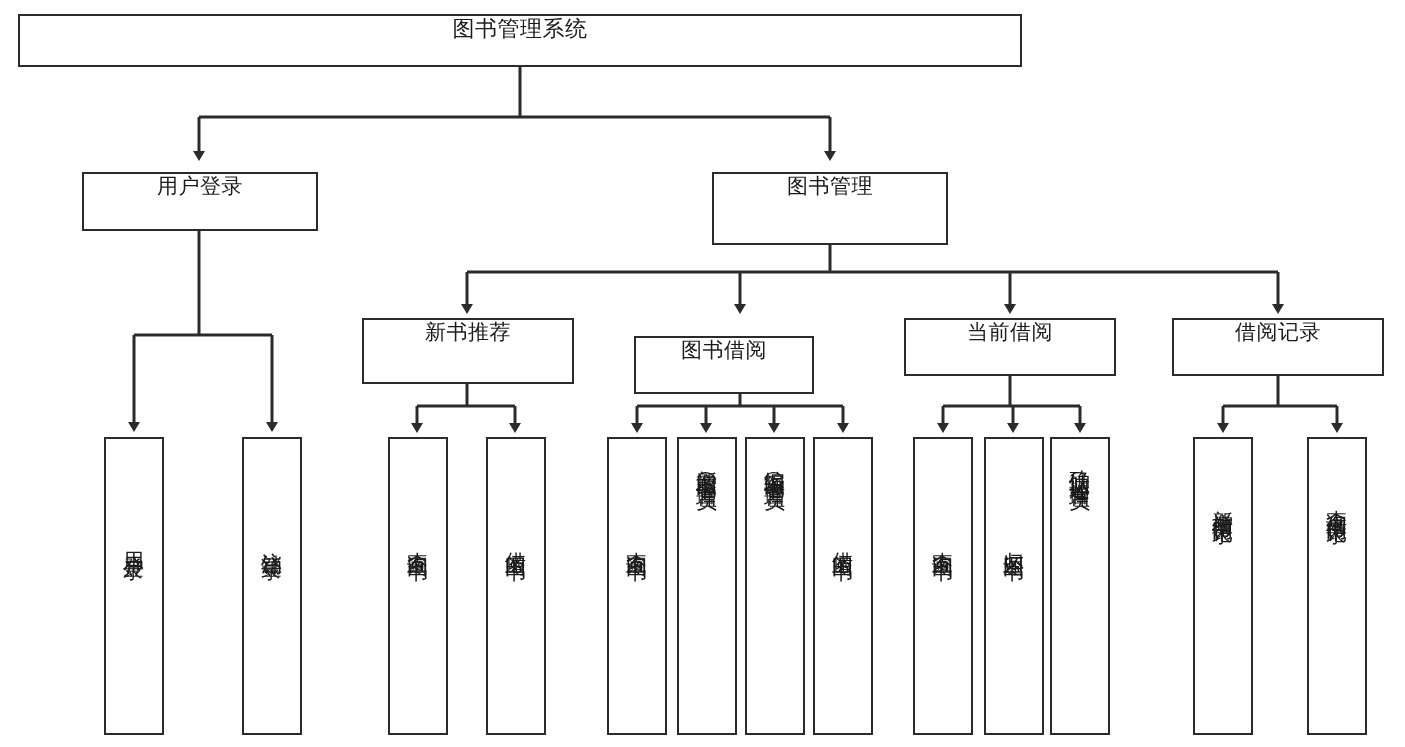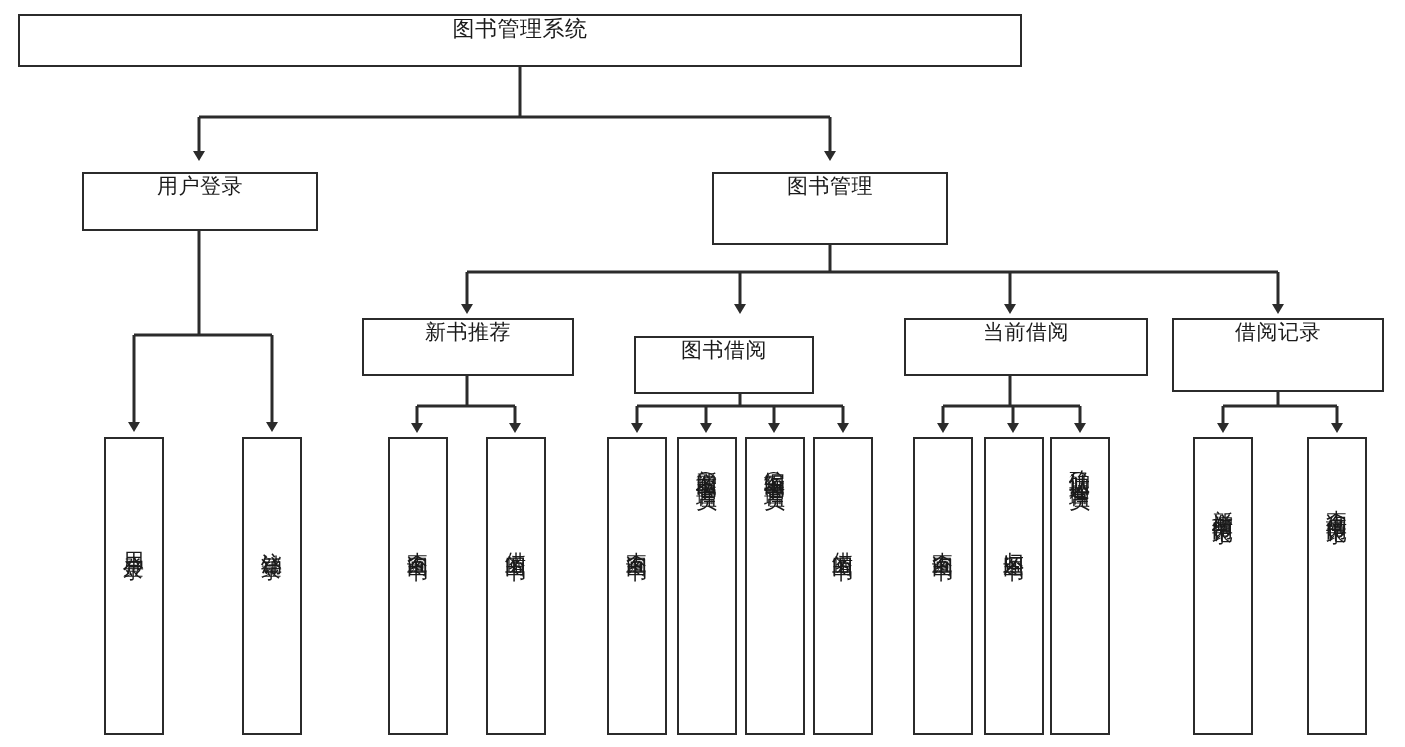--- a/index.html
+++ b/index.html
@@ -141,30 +141,30 @@
     <span class="label">图书管理系统</span>
   </div>
 
   <div class="node horiz" style="left:82px; top:172px; width:236px; height:59px;">
     <span class="label">用户登录</span>
   </div>
   <div class="node horiz" style="left:712px; top:172px; width:236px; height:73px;">
     <span class="label">图书管理</span>
   </div>
 
-  <div class="node horiz" style="left:362px; top:318px; width:212px; height:58px;">
+  <div class="node horiz" style="left:362px; top:318px; width:212px; height:66px;">
     <span class="label">新书推荐</span>
   </div>
   <div class="node horiz" style="left:634px; top:336px; width:180px; height:58px;">
     <span class="label">图书借阅</span>
   </div>
-  <div class="node horiz" style="left:904px; top:318px; width:244px; height:58px;">
+  <div class="node horiz" style="left:904px; top:318px; width:212px; height:58px;">
     <span class="label">当前借阅</span>
   </div>
-  <div class="node horiz" style="left:1172px; top:318px; width:212px; height:74px;">
+  <div class="node horiz" style="left:1172px; top:318px; width:212px; height:58px;">
     <span class="label">借阅记录</span>
   </div>
 
   <div class="node vert pushdown2" style="left:104px; top:437px; width:60px; height:298px;">
     <span class="label">用户登录</span>
   </div>
   <div class="node vert pushdown2" style="left:242px; top:437px; width:60px; height:298px;">
     <span class="label">注销登录</span>
   </div>
 

